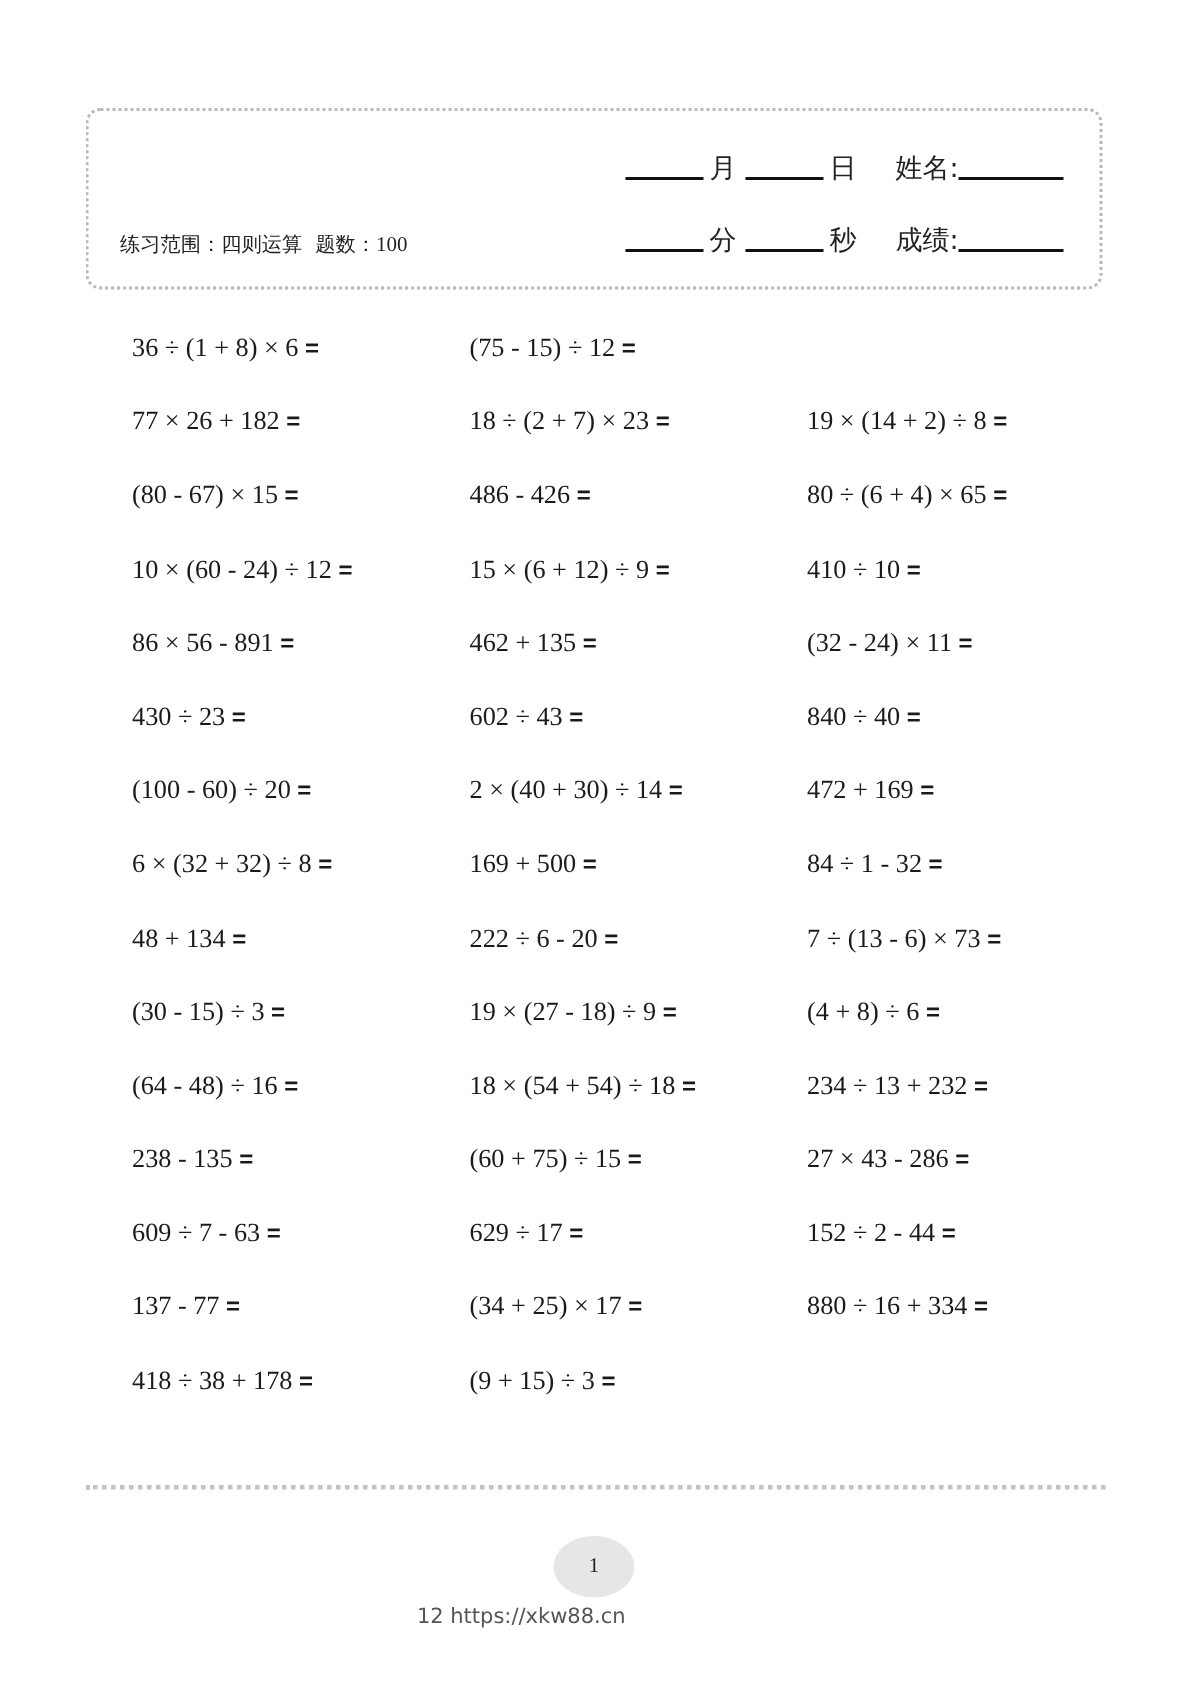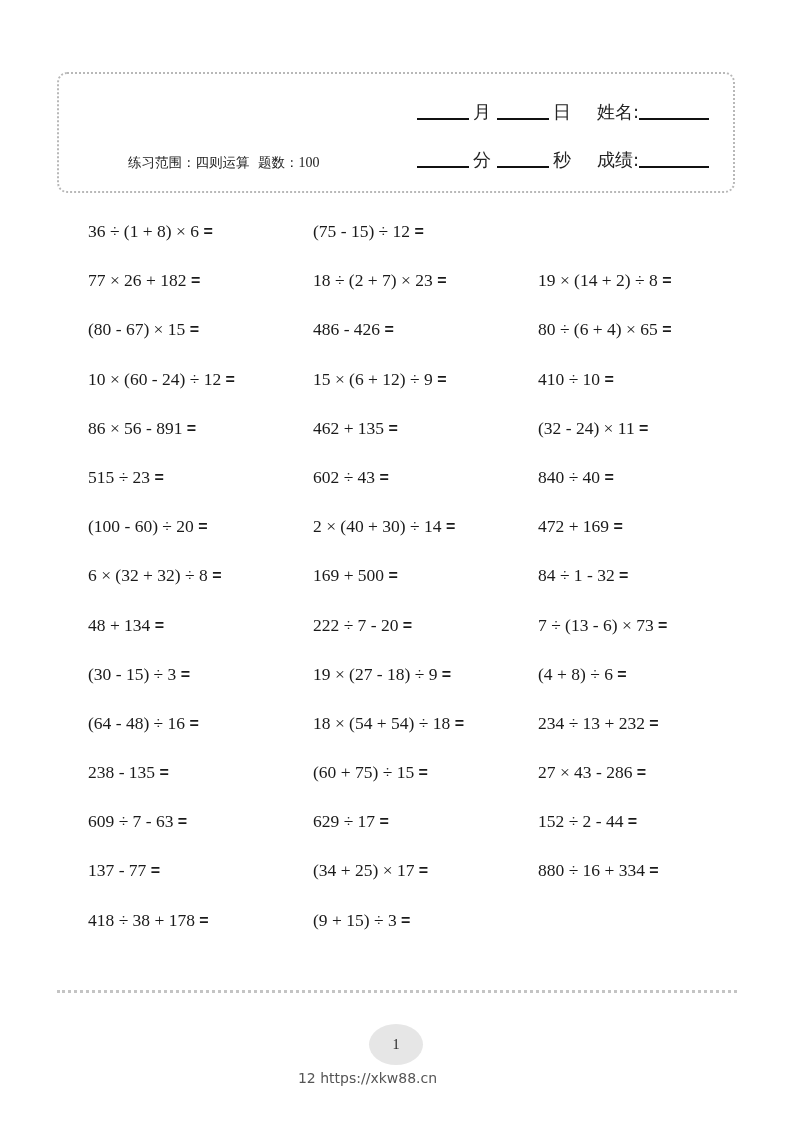--- a/index.html
+++ b/index.html
@@ -9,29 +9,29 @@
     border: 2px dotted #b8b8b8; border-radius: 10px; box-sizing: border-box;
   }
   .hdr-row { position: absolute; right: 24px; display: flex; align-items: flex-end; font-family: "DejaVu Sans", "Liberation Sans", sans-serif; font-size: 18px; color: #222; }
   .hdr-row.r1 { top: 26px; }
   .hdr-row.r2 { top: 74px; }
   .blank { display: inline-block; border-bottom: 2px solid #111; height: 0; margin-bottom: 4px; }
   .blank.short { width: 52px; margin-right: 4px; }
   .blank.long { width: 70px; }
   .unit { margin-right: 6px; }
   .gap { width: 20px; display: inline-block; }
-  .info { position: absolute; left: 21px; top: 80px; font-family: "DejaVu Sans", "Liberation Sans", sans-serif; font-size: 13.5px; color: #222; margin-left: 48px; }
+  .info { position: absolute; left: 21px; top: 80px; font-family: "DejaVu Sans", "Liberation Sans", sans-serif; font-size: 13.5px; color: #222; }
   .info .num { font-family: "Liberation Serif", serif; font-size: 14px; }
   .grid { position: absolute; left: 88px; top: 216px; }
   .row { display: flex; height: 49.2px; }
   .cell { width: 225px; font-size: 17.5px; line-height: 30px; white-space: pre; }
   .cell .eq { font-family: "Liberation Sans", sans-serif; font-weight: bold; font-size: 16px; }
   .divider { position: absolute; left: 57px; top: 990px; width: 680px; border-top: 3px dotted #c4c4c4; }
   .page-num { position: absolute; left: 369px; top: 1024px; width: 54px; height: 41px; border-radius: 50%; background: #e6e6e6; display: flex; align-items: center; justify-content: center; font-size: 14px; color: #222; }
-  .footer { position: absolute; left: 0; width: 695px; top: 1070px; text-align: center; font-family: "DejaVu Sans", "Liberation Sans", sans-serif; font-size: 14px; color: #555; margin-left: 20px; }
+  .footer { position: absolute; left: 0; width: 695px; top: 1070px; text-align: center; font-family: "DejaVu Sans", "Liberation Sans", sans-serif; font-size: 14px; color: #555; }
 </style>
 </head>
 <body>
 
 <div class="header-box">
   <div class="hdr-row r1">
     <span class="blank short"></span>
     <span class="unit">月</span>
     <span class="blank short"></span>
     <span class="unit">日</span>
@@ -73,37 +73,37 @@
       <div class="cell"><span>10 × (60 - 24) ÷ 12 </span><span class="eq">=</span></div>
       <div class="cell"><span>15 × (6 + 12) ÷ 9 </span><span class="eq">=</span></div>
       <div class="cell"><span>410 ÷ 10 </span><span class="eq">=</span></div>
     </div>
     <div class="row">
       <div class="cell"><span>86 × 56 - 891 </span><span class="eq">=</span></div>
       <div class="cell"><span>462 + 135 </span><span class="eq">=</span></div>
       <div class="cell"><span>(32 - 24) × 11 </span><span class="eq">=</span></div>
     </div>
     <div class="row">
-      <div class="cell"><span>515 ÷ 23 </span><span class="eq">=</span></div>
+      <div class="cell"><span>430 ÷ 23 </span><span class="eq">=</span></div>
       <div class="cell"><span>602 ÷ 43 </span><span class="eq">=</span></div>
       <div class="cell"><span>840 ÷ 40 </span><span class="eq">=</span></div>
     </div>
     <div class="row">
       <div class="cell"><span>(100 - 60) ÷ 20 </span><span class="eq">=</span></div>
       <div class="cell"><span>2 × (40 + 30) ÷ 14 </span><span class="eq">=</span></div>
       <div class="cell"><span>472 + 169 </span><span class="eq">=</span></div>
     </div>
     <div class="row">
       <div class="cell"><span>6 × (32 + 32) ÷ 8 </span><span class="eq">=</span></div>
       <div class="cell"><span>169 + 500 </span><span class="eq">=</span></div>
       <div class="cell"><span>84 ÷ 1 - 32 </span><span class="eq">=</span></div>
     </div>
     <div class="row">
       <div class="cell"><span>48 + 134 </span><span class="eq">=</span></div>
-      <div class="cell"><span>222 ÷ 7 - 20 </span><span class="eq">=</span></div>
+      <div class="cell"><span>222 ÷ 6 - 20 </span><span class="eq">=</span></div>
       <div class="cell"><span>7 ÷ (13 - 6) × 73 </span><span class="eq">=</span></div>
     </div>
     <div class="row">
       <div class="cell"><span>(30 - 15) ÷ 3 </span><span class="eq">=</span></div>
       <div class="cell"><span>19 × (27 - 18) ÷ 9 </span><span class="eq">=</span></div>
       <div class="cell"><span>(4 + 8) ÷ 6 </span><span class="eq">=</span></div>
     </div>
     <div class="row">
       <div class="cell"><span>(64 - 48) ÷ 16 </span><span class="eq">=</span></div>
       <div class="cell"><span>18 × (54 + 54) ÷ 18 </span><span class="eq">=</span></div>

